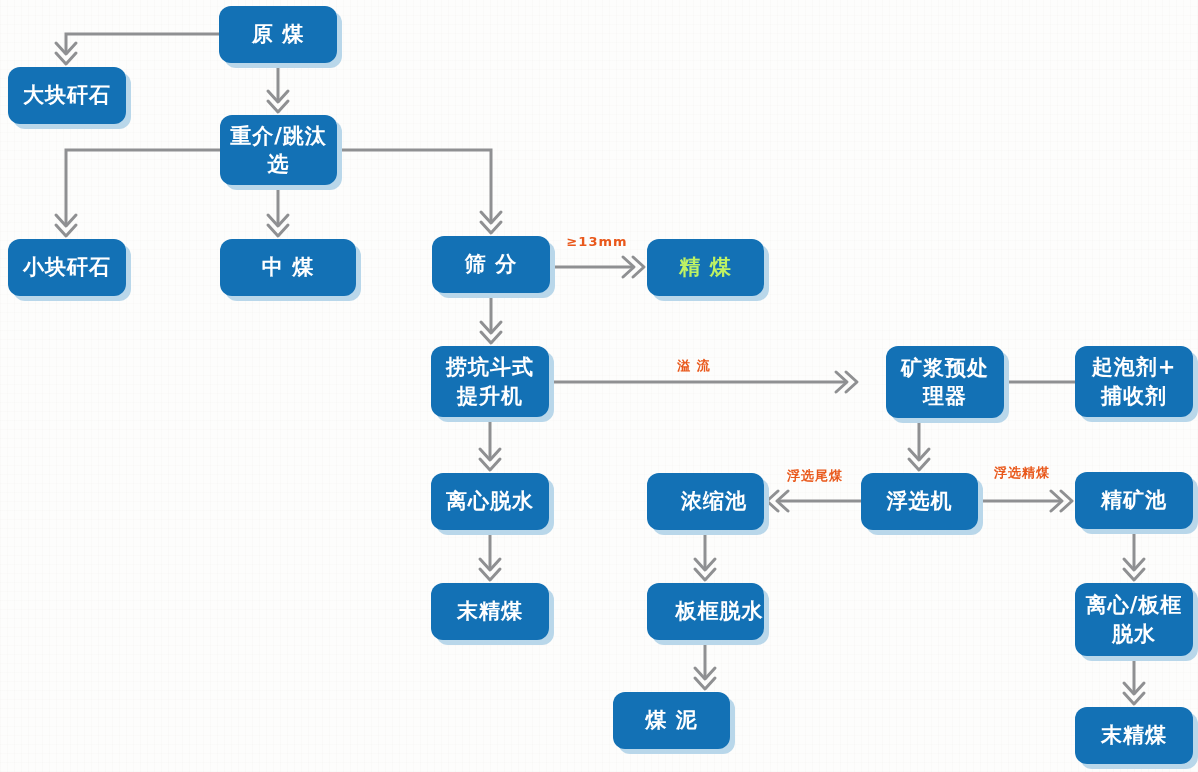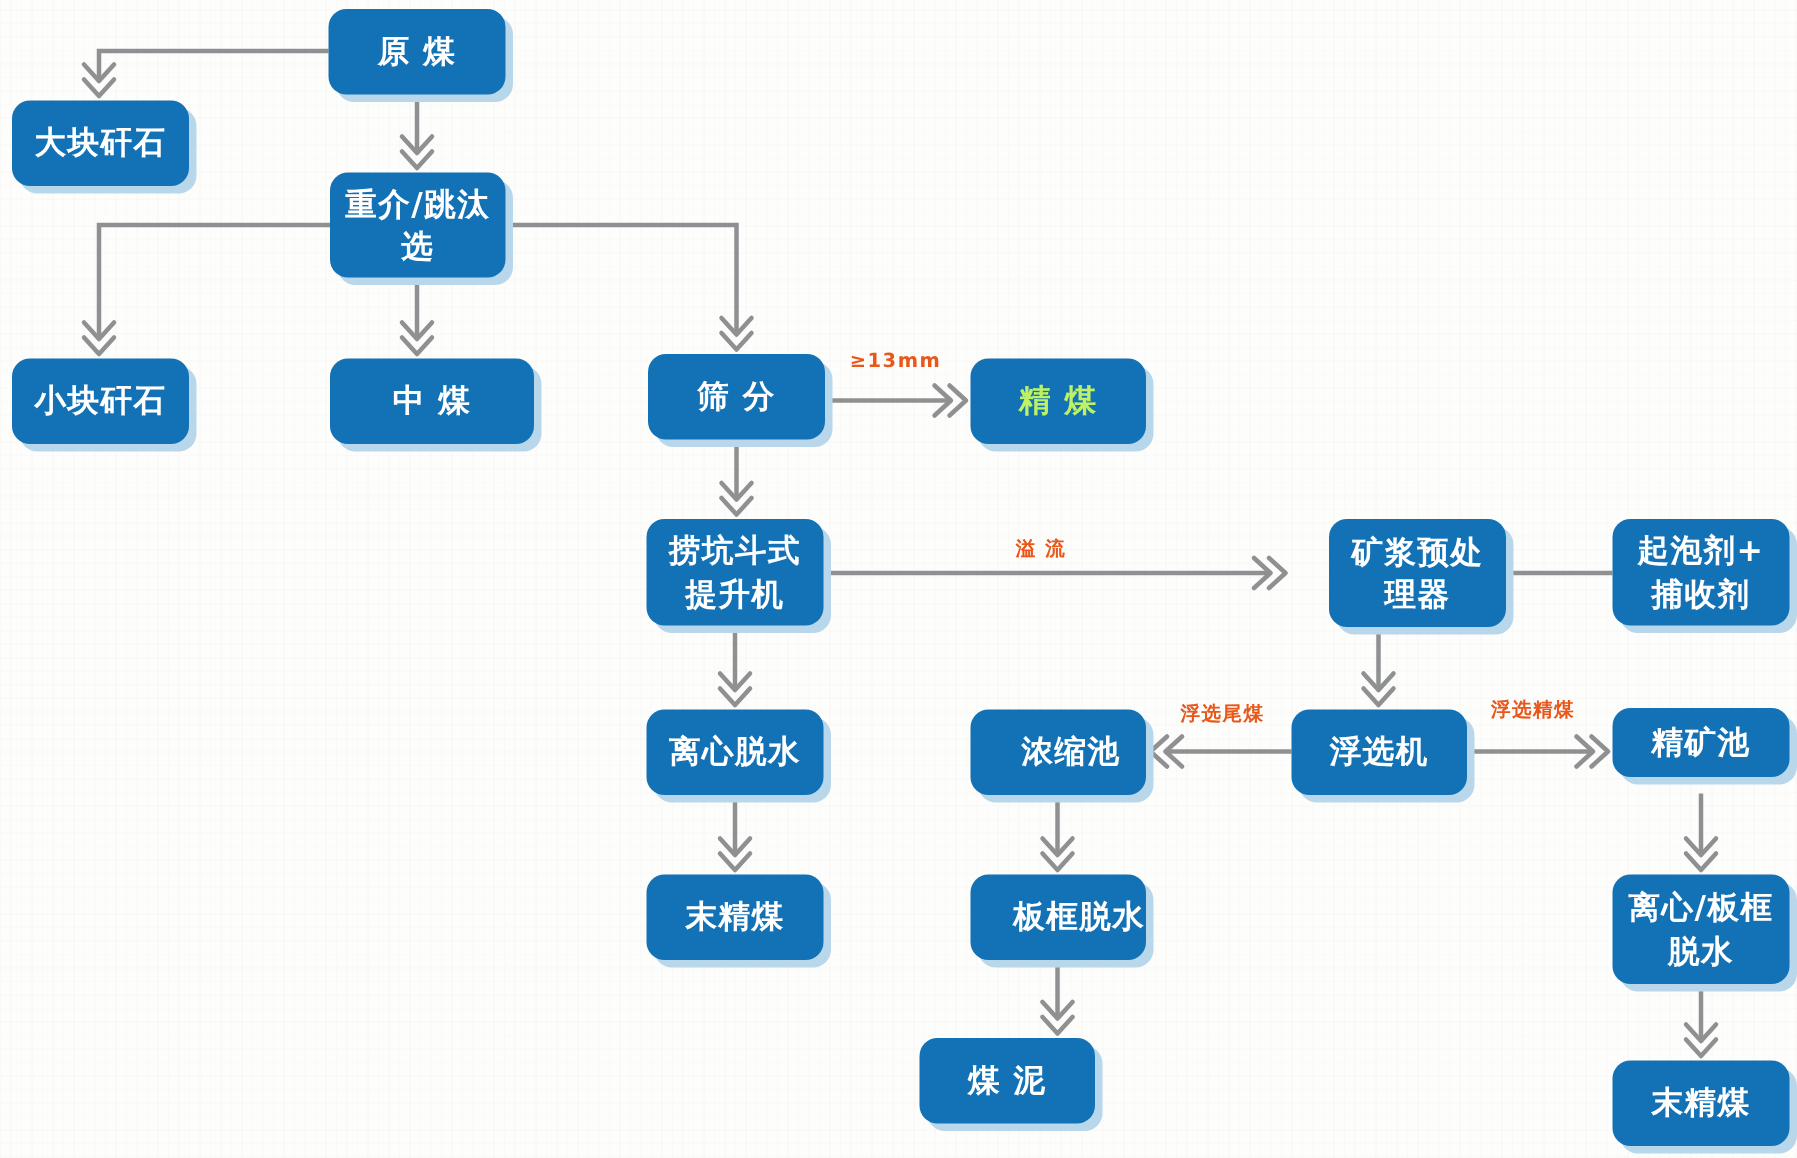--- a/index.html
+++ b/index.html
@@ -156,21 +156,21 @@
     <div class="node" style="left: 647px; top: 239px; width: 117px; height: 57px; background: rgb(19, 113, 181); color: #bef264; box-shadow: rgb(185, 215, 234) 5px 5px 0px;">精 煤</div>
     <div class="node" style="left: 431px; top: 346px; width: 118px; height: 71px; background: rgb(19, 113, 181); color: rgb(255, 255, 255); box-shadow: rgb(185, 215, 234) 5px 5px 0px;">捞坑斗式
 提升机</div>
     <div class="node" style="left: 860px; top: 346px; width: 118px; height: 72px; background: rgb(19, 113, 181); color: rgb(255, 255, 255); box-shadow: rgb(185, 215, 234) 5px 5px 0px; margin-left: 26px;">矿浆预处
 理器</div>
     <div class="node" style="left: 1075px; top: 346px; width: 118px; height: 71px; background: rgb(19, 113, 181); color: rgb(255, 255, 255); box-shadow: rgb(185, 215, 234) 5px 5px 0px;">起泡剂+
 捕收剂</div>
     <div class="node" style="left: 431px; top: 473px; width: 118px; height: 57px; background: rgb(19, 113, 181); color: rgb(255, 255, 255); box-shadow: rgb(185, 215, 234) 5px 5px 0px;">离心脱水</div>
     <div class="node" style="left: 647px; top: 473px; width: 117px; height: 57px; background: rgb(19, 113, 181); color: rgb(255, 255, 255); box-shadow: rgb(185, 215, 234) 5px 5px 0px; padding-left: 17px;">浓缩池</div>
     <div class="node" style="left: 861px; top: 473px; width: 117px; height: 57px; background: rgb(19, 113, 181); color: rgb(255, 255, 255); box-shadow: rgb(185, 215, 234) 5px 5px 0px;">浮选机</div>
-    <div class="node" style="left: 1075px; top: 472px; width: 118px; height: 46px; background: rgb(19, 113, 181); color: rgb(255, 255, 255); box-shadow: rgb(185, 215, 234) 5px 5px 0px;">精矿池</div>
+    <div class="node" style="left: 1075px; top: 472px; width: 118px; height: 57px; background: rgb(19, 113, 181); color: rgb(255, 255, 255); box-shadow: rgb(185, 215, 234) 5px 5px 0px;">精矿池</div>
     <div class="node" style="left: 431px; top: 583px; width: 118px; height: 57px; background: rgb(19, 113, 181); color: rgb(255, 255, 255); box-shadow: rgb(185, 215, 234) 5px 5px 0px;">末精煤</div>
     <div class="node" style="left: 647px; top: 583px; width: 117px; height: 57px; background: rgb(19, 113, 181); color: rgb(255, 255, 255); box-shadow: rgb(185, 215, 234) 5px 5px 0px; padding-left: 28px;">板框脱水</div>
     <div class="node" style="left: 1075px; top: 583px; width: 118px; height: 73px; background: rgb(19, 113, 181); color: rgb(255, 255, 255); box-shadow: rgb(185, 215, 234) 5px 5px 0px;">离心/板框
 脱水</div>
     <div class="node" style="left: 613px; top: 692px; width: 117px; height: 57px; background: rgb(19, 113, 181); color: rgb(255, 255, 255); box-shadow: rgb(185, 215, 234) 5px 5px 0px;">煤 泥</div>
     <div class="node" style="left: 1075px; top: 707px; width: 118px; height: 57px; background: rgb(19, 113, 181); color: rgb(255, 255, 255); box-shadow: rgb(185, 215, 234) 5px 5px 0px;">末精煤</div>
     <div class="flow-label" style="left: 597px; top: 241px; color: rgb(233, 88, 27);">≥13mm</div>
     <div class="flow-label" style="left: 694px; top: 366px; color: rgb(233, 88, 27);">溢 流</div>
     <div class="flow-label" style="left: 815px; top: 476px; color: rgb(233, 88, 27);">浮选尾煤</div>
     <div class="flow-label" style="left: 1022px; top: 473px; color: rgb(233, 88, 27);">浮选精煤</div>

